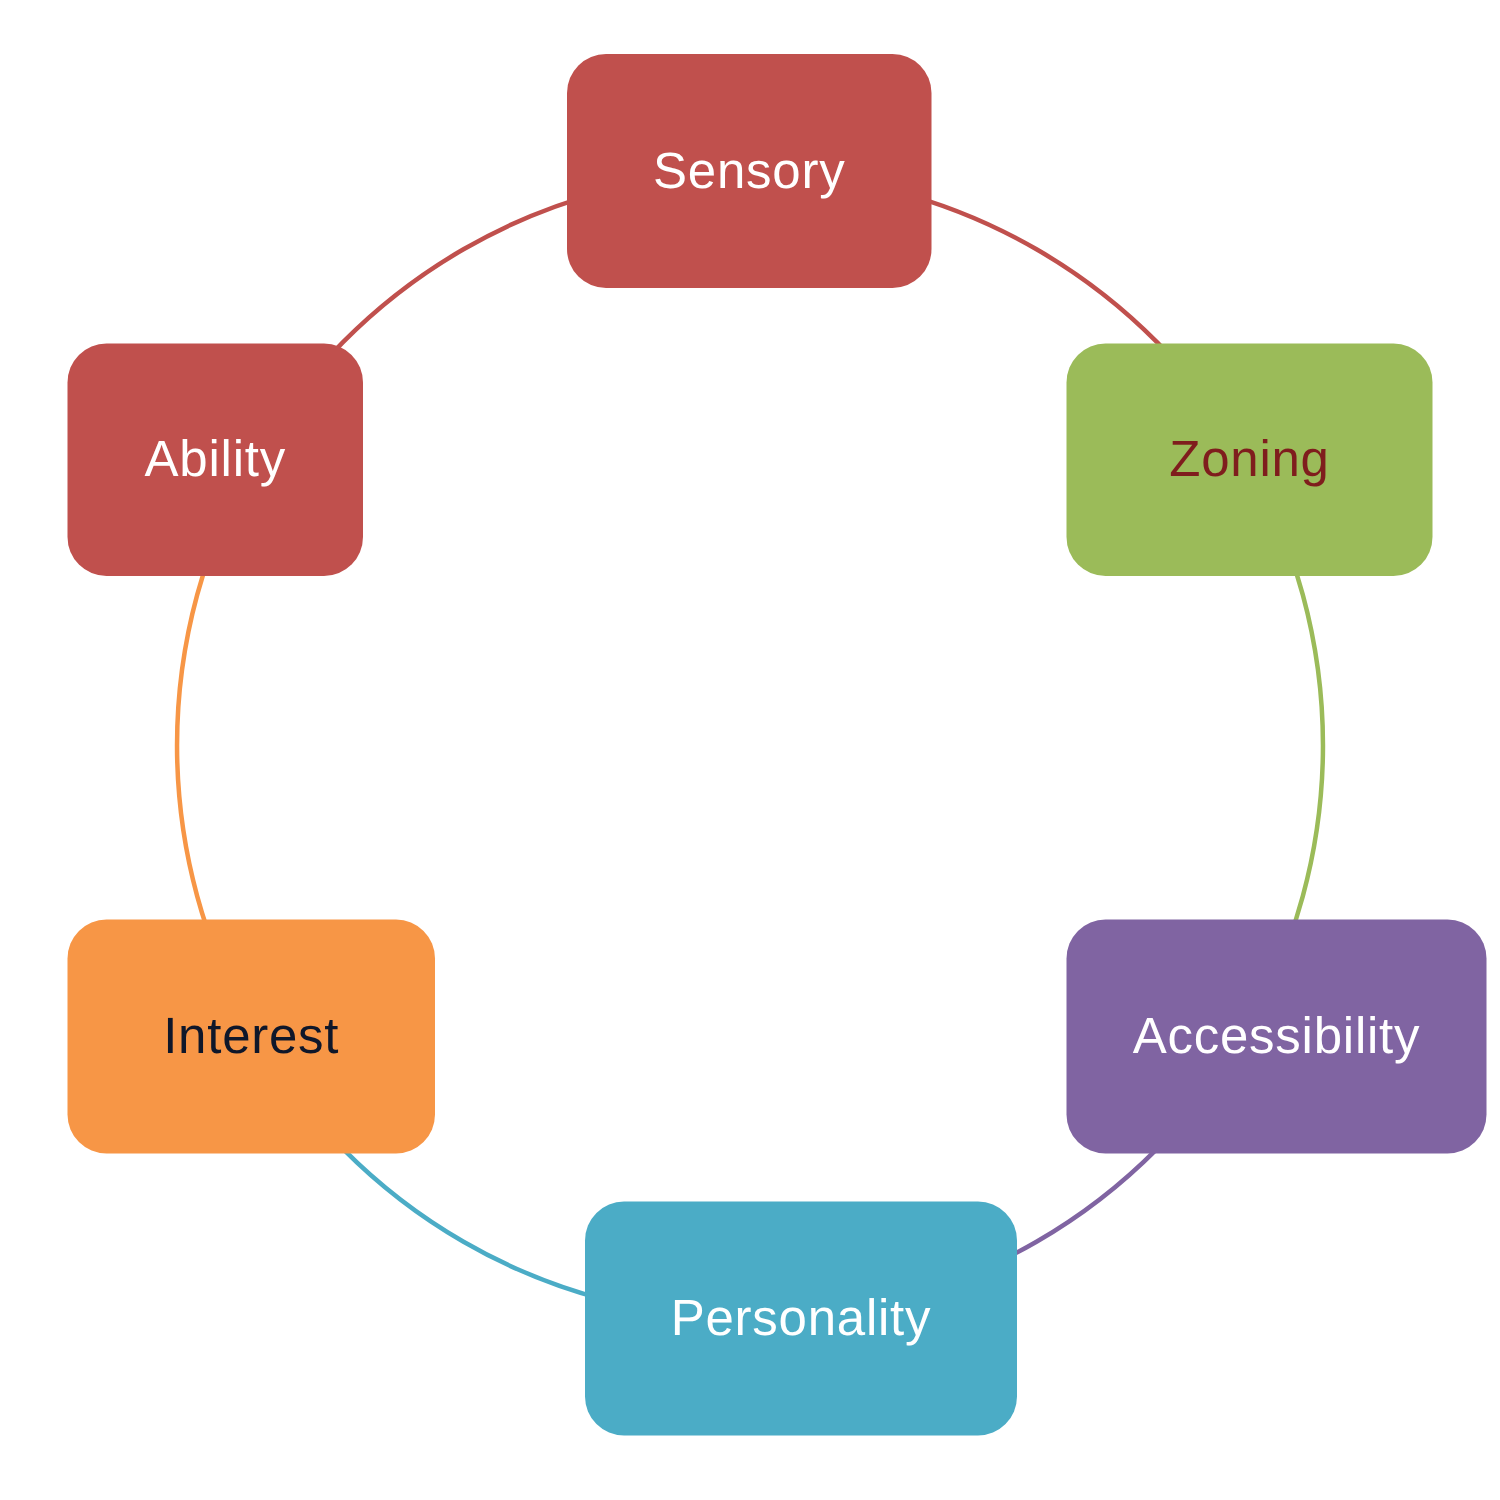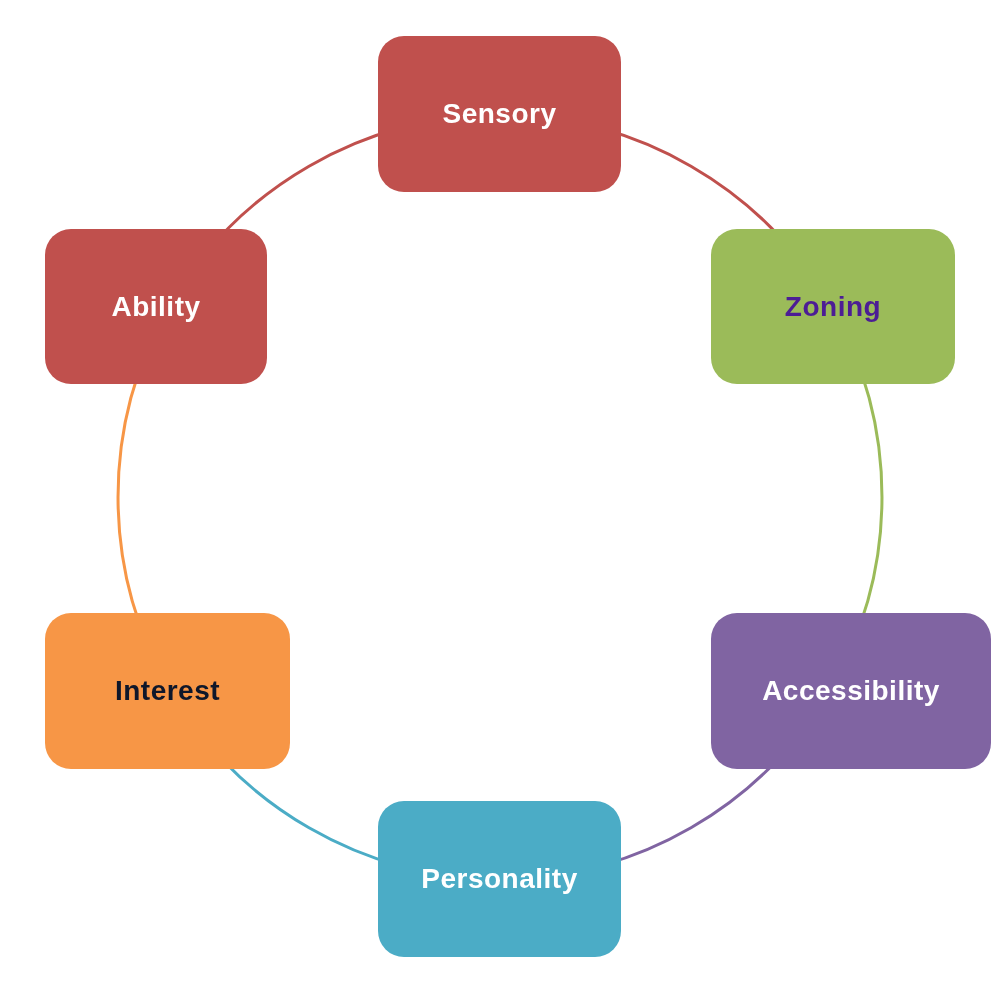--- a/index.html
+++ b/index.html
@@ -24,50 +24,50 @@
     width: 1000px;
     height: 1000px;
   }
   .node {
     position: absolute;
     border-radius: 26px;
     display: flex;
     align-items: center;
     justify-content: center;
     color: #ffffff;
-    font-size: 28px;
-    font-weight: 700;
+    font-size: 34px;
+    font-weight: 400;
     letter-spacing: 0.5px;
     box-sizing: border-box;
   }
   .node-0 { left: 378px; top:  36px; width: 243px; height: 156px; }
   .node-1 { left: 711px; top: 229px; width: 244px; height: 155px; }
   .node-2 { left: 711px; top: 613px; width: 280px; height: 156px; }
-  .node-3 { left: 378px; top: 801px; width: 243px; height: 156px; }
+  .node-3 { left: 390px; top: 801px; width: 288px; height: 156px; }
   .node-4 { left:  45px; top: 613px; width: 245px; height: 156px; }
-  .node-5 { left:  45px; top: 229px; width: 222px; height: 155px; }
+  .node-5 { left:  45px; top: 229px; width: 197px; height: 155px; }
 </style>
 </head>
 <body style="background: rgb(255, 255, 255);">
 
 <div class="canvas">
 
   <svg class="arcs" id="arc-layer" viewBox="0 0 1000 1000" xmlns="http://www.w3.org/2000/svg">
       <path d="M 500.0 115.0 A 382 382 0 0 1 830.8 306.0" fill="none" stroke="#C0504D" stroke-width="3"></path>
       <path d="M 830.8 306.0 A 382 382 0 0 1 830.8 688.0" fill="none" stroke="#9BBB59" stroke-width="3"></path>
       <path d="M 830.8 688.0 A 382 382 0 0 1 500.0 879.0" fill="none" stroke="#8064A2" stroke-width="3"></path>
       <path d="M 500.0 879.0 A 382 382 0 0 1 169.2 688.0" fill="none" stroke="#4BACC6" stroke-width="3"></path>
       <path d="M 169.2 688.0 A 382 382 0 0 1 169.2 306.0" fill="none" stroke="#F79646" stroke-width="3"></path>
       <path d="M 169.2 306.0 A 382 382 0 0 1 500.0 115.0" fill="none" stroke="#C0504D" stroke-width="3"></path>
     </svg>
 
   <div class="node node-0" style="background: rgb(192, 80, 77); color: rgb(255, 255, 255);">
     <span>Sensory</span>
   </div>
-  <div class="node node-1" style="background: rgb(155, 187, 89); color: #4c1d95;">
+  <div class="node node-1" style="background: rgb(155, 187, 89); color: #7f1d1d;">
     <span>Zoning</span>
   </div>
   <div class="node node-2" style="background: rgb(128, 100, 162); color: rgb(255, 255, 255);">
     <span>Accessibility</span>
   </div>
   <div class="node node-3" style="background: rgb(75, 172, 198); color: rgb(255, 255, 255);">
     <span>Personality</span>
   </div>
   <div class="node node-4" style="background: rgb(247, 150, 70); color: #0f172a;">
     <span>Interest</span>

